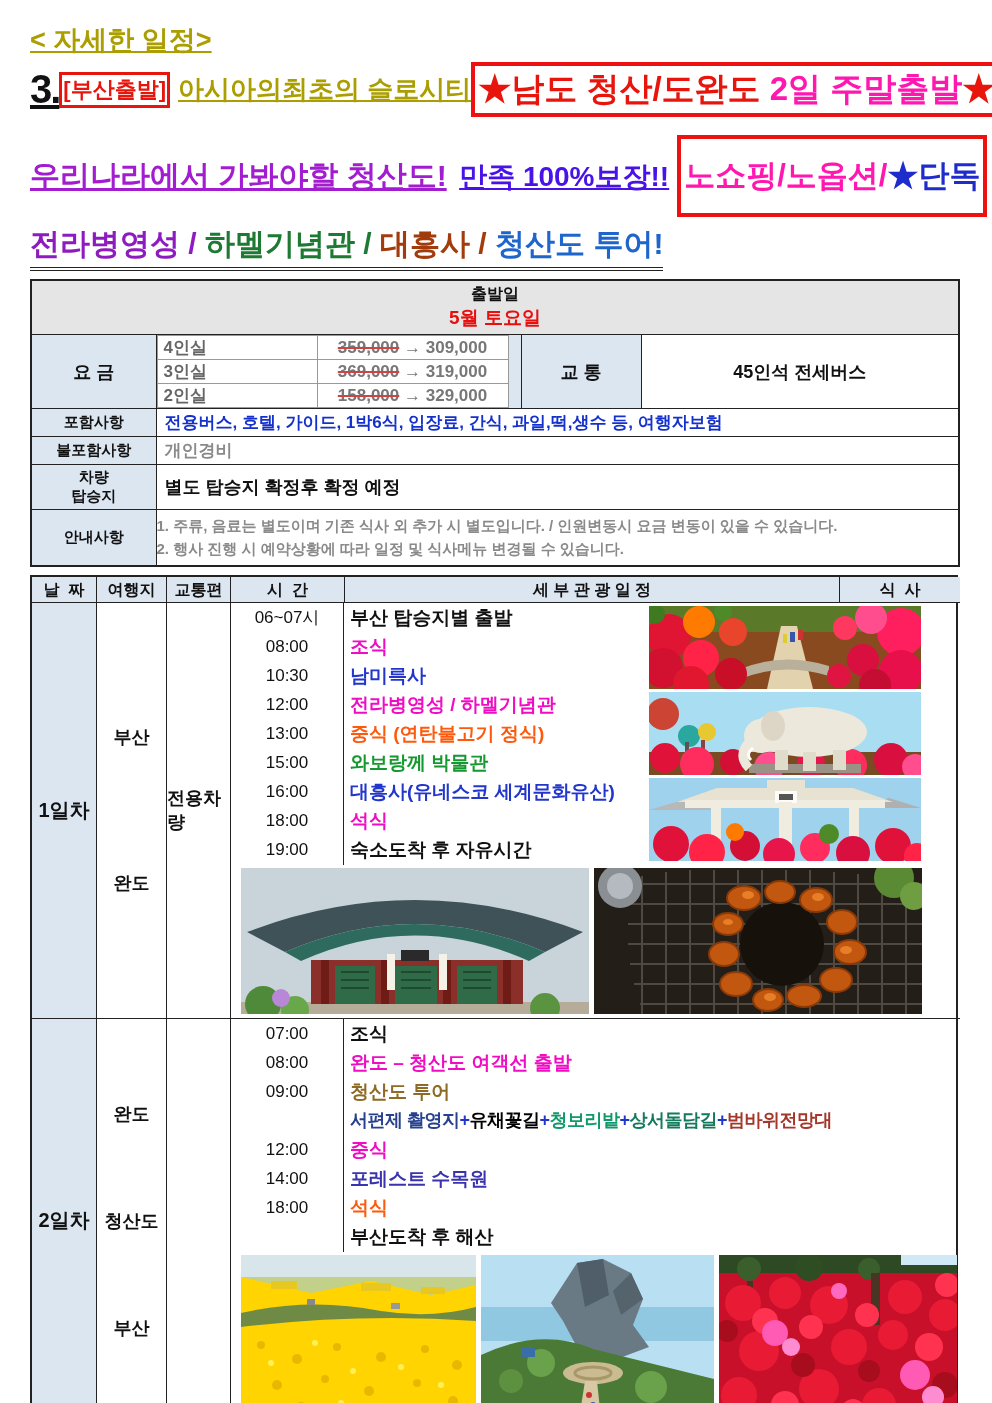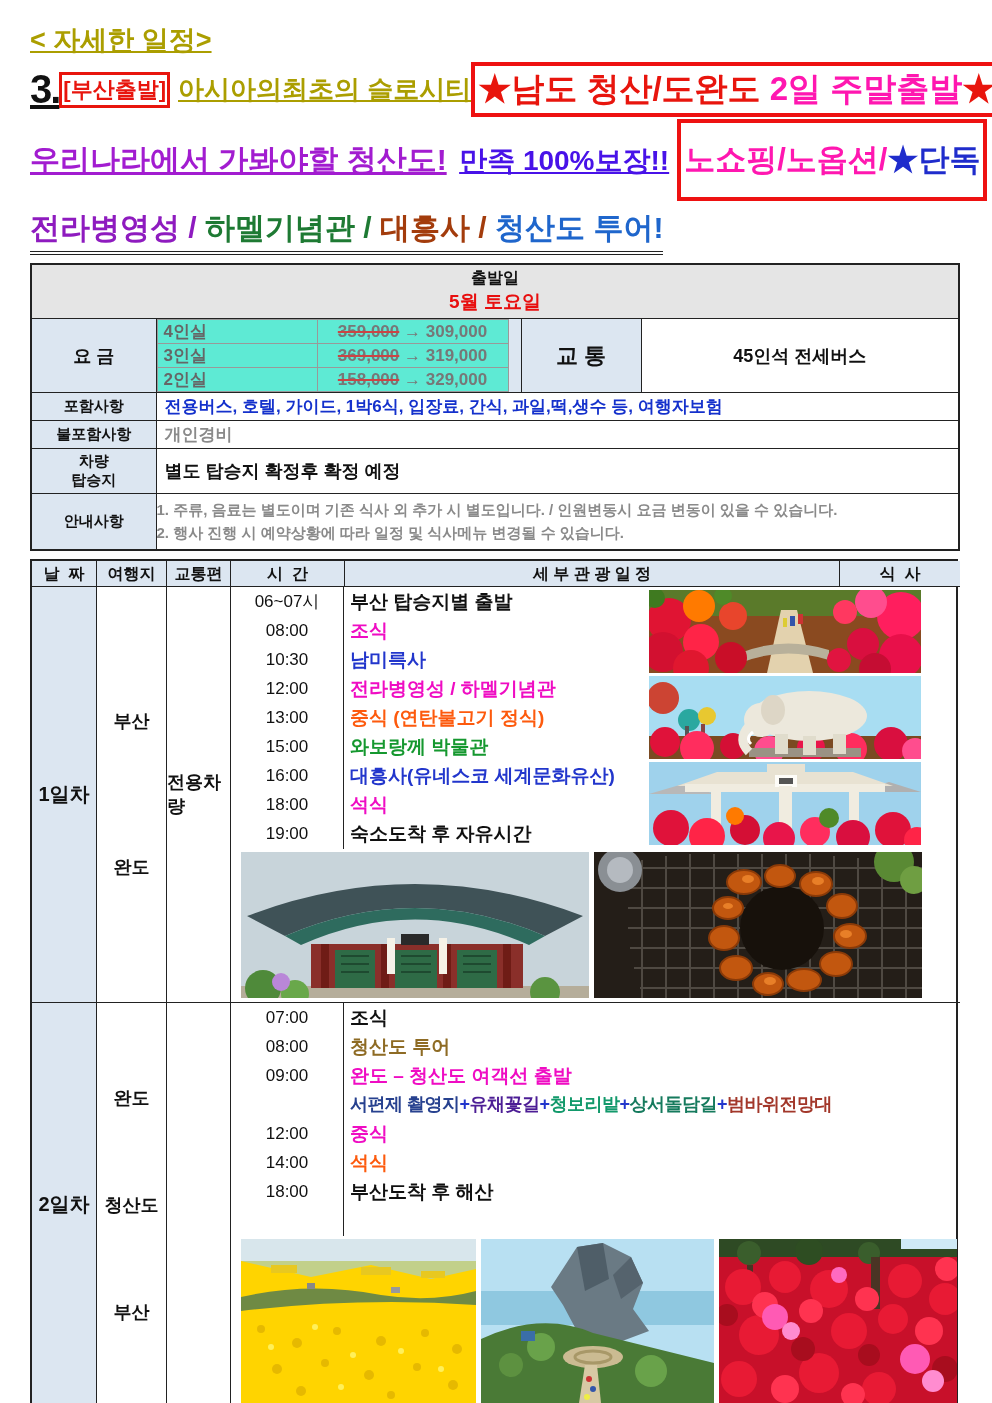--- a/index.html
+++ b/index.html
@@ -8,40 +8,40 @@
 
   
   .header { margin:22px 30px 0 30px; }
   .h-line1 { font-size:27px; font-weight:bold; color:#ab9e00; text-decoration:underline; }
   .h-line2 { display:flex; align-items:center; justify-content:space-between; margin-top:4px; white-space:nowrap; }
   .h2-left { display:flex; align-items:center; }
   .h2-num { font-size:40px; font-weight:bold; color:#111; text-decoration:underline; letter-spacing:-2px; }
   .busan-box { border:3px solid #e8150d; color:#e8150d; font-size:22px; font-weight:bold; padding:0 1px; margin-right:8px; }
   .h2-slogan { color:#ab9e00; font-size:26px; font-weight:bold; text-decoration:underline; }
   .title-box1 { border:4px solid #ee1111; font-size:33px; font-weight:bold; padding:1px 3px; }
-  .h-line3 { display:flex; align-items:center; justify-content:space-between; margin-top:2px; white-space:nowrap; }
+  .h-line3 { display:flex; align-items:center; justify-content:space-between; margin-top:18px; white-space:nowrap; }
   .h3-a { color:#a21cd0; font-size:30px; font-weight:bold; text-decoration:underline; }
   .h3-b { color:#4812e8; font-size:28px; font-weight:bold; text-decoration:underline; margin-left:8px; margin-right:8px; }
   .title-box2 { border:4px solid #ee1111; font-size:31px; font-weight:bold; padding:16px 3px; }
   .h-line4 { display:inline-block; margin-top:7px; font-size:30px; font-weight:bold; border-bottom:4px double #222; padding-bottom:2px; white-space:nowrap; }
 
   .c-red { color:#e8150d; } .c-pink { color:#ff17b0; } .c-boxblue { color:#1f2ccc; }
   .c-purple { color:#8e1bbf; } .c-hgreen { color:#1e7a33; } .c-hbrown { color:#a33c0c; } .c-hblue { color:#1f66cc; }
 
   
   table.info { border-collapse:collapse; width:928px; margin:8px 0 0 30px; border:2px solid #222; table-layout:fixed; }
   table.info td { border:1px solid #222; }
   .col-lbl { width:125px; } .col-rt { width:175px; } .col-pr { width:190px; } .col-tr { width:120px; } .col-bus { width:318px; }
   .lbl { background:#dce6f1; text-align:center; font-weight:bold; font-size:15px; color:#111; white-space:pre-line; vertical-align:middle; }
   .dep { background:#e5e5e5; text-align:center; padding:3px 0; }
   .dep1 { font-size:16px; font-weight:bold; color:#111; }
   .dep2 { font-size:19px; font-weight:bold; color:#e80f0f; }
   .fee-wrap { padding:0; background:#dce6f1; vertical-align:top; }
   table.fee { border-collapse:collapse; width:352px; height:73px; }
-  table.fee td { border:1px solid #999; background:#5eead4; height:24px; }
+  table.fee td { border:1px solid #999; background:#ffffff; height:24px; }
   .rt { color:#666; font-weight:600; font-size:17px; padding-left:6px; }
   .pr { color:#777; font-weight:bold; font-size:17px; text-align:center; white-space:nowrap; }
   .old { text-decoration:line-through; text-decoration-color:#cc4444; text-decoration-thickness:2px; }
   .bus { text-align:center; font-weight:bold; font-size:18px; color:#111; }
   .included { color:#1431cc; font-weight:bold; font-size:17px; padding:2px 8px; }
   .excluded { color:#8a8a8a; font-weight:600; font-size:17px; padding:2px 8px; }
   .boarding { color:#111; font-weight:bold; font-size:18px; padding:2px 8px; }
   .notice { color:#8a8a8a; font-weight:600; font-size:15px; padding:4px 0; line-height:1.55; }
 
   
@@ -64,21 +64,21 @@
   .s-item.seg { font-size:18px; letter-spacing:-0.5px; }
   .side-imgs { position:absolute; left:418px; top:3px; width:272px; }
   .side-imgs .ph { height:83px; margin-bottom:3px; }
   .bstrip { display:flex; gap:5px; padding-left:10px; align-items:center; }
   .d1 .bstrip { height:153px; } .d2 .bstrip { height:171px; }
   .ph svg { display:block; }
   .sfoot { border-top:none; background:#dce6f1; height:27px; line-height:27px; text-align:center; color:#8a8a8a; font-weight:600; font-size:15px; }
 
   .c-black { color:#101010; } .c-magenta { color:#ef0cc3; } .c-blue { color:#2236cc; }
   .c-orange { color:#fd5a0d; } .c-green { color:#15982f; } .c-brown { color:#8e6b24; }
-  .c-navy { color:#27418f; } .c-brown2 { color:#4c1d95; } .c-teal { color:#12996b; }
+  .c-navy { color:#27418f; } .c-brown2 { color:#000000; } .c-teal { color:#12996b; }
   .c-darkteal { color:#157a5d; } .c-darkred { color:#a2372a; } .c-indigo { color:#3b33ad; }
 </style>
 </head>
 <body>
 
 <div class="page">
 
   <div class="header">
     <div class="h-line1">&lt; 자세한 일정&gt;</div>
 
@@ -136,21 +136,21 @@
             <td class="rt">3인실</td>
             <td class="pr"><span class="old">369,000</span> <span>→</span> <span>319,000</span></td>
           </tr>
           <tr>
             <td class="rt">2인실</td>
             <td class="pr"><span class="old">158,000</span> <span>→</span> <span>329,000</span></td>
           </tr>
         </tbody>
             </table>
       </td>
-      <td class="lbl" style="font-size:22px;">교   통</td>
+      <td class="lbl" style="font-size:18px;">교   통</td>
       <td class="bus">45인석 전세버스</td>
     </tr>
     <tr style="height:25px;">
       <td class="lbl">포함사항</td>
       <td colspan="4" class="included">전용버스, 호텔, 가이드, 1박6식, 입장료, 간식, 과일,떡,생수 등, 여행자보험</td>
     </tr>
     <tr style="height:25px;">
       <td class="lbl">불포함사항</td>
       <td colspan="4" class="excluded">개인경비</td>
     </tr>
@@ -373,26 +373,27 @@
             <div>08:00</div>
             <div>09:00</div>
             <div></div>
             <div>12:00</div>
             <div>14:00</div>
             <div>18:00</div>
             <div></div>
           </div>
           <div class="icol">
             <div class="s-item"><span class="c-black">조식</span></div>
+            <div class="s-item"><span class="c-magenta">완도 – 청산도 여객선 출발</span></div>
             <div class="s-item"><span class="c-brown">청산도 투어</span></div>
-            <div class="s-item"><span class="c-magenta">완도 – 청산도 여객선 출발</span></div>
             <div class="s-item seg">
               <span class="c-navy">서편제 촬영지</span><span class="c-blue">+</span><span class="c-brown2">유채꽃길</span><span class="c-blue">+</span><span class="c-teal">청보리밭</span><span class="c-blue">+</span><span class="c-darkteal">상서돌담길</span><span class="c-blue">+</span><span class="c-darkred">범바위전망대</span>
             </div>
             <div class="s-item"><span class="c-magenta">중식</span></div>
+            <div class="s-item"><span class="c-indigo">포레스트 수목원</span></div>
             <div class="s-item"><span class="c-orange">석식</span></div>
             <div class="s-item"><span class="c-black">부산도착 후 해산</span></div>
           </div>
         </div>
 
         <div class="bstrip">
           <div class="ph">
             <svg viewBox="0 0 235 164" width="235" height="164">
               <rect width="235" height="164" fill="#ffd400"></rect>
               <rect width="235" height="22" fill="#d8e6ec"></rect>

